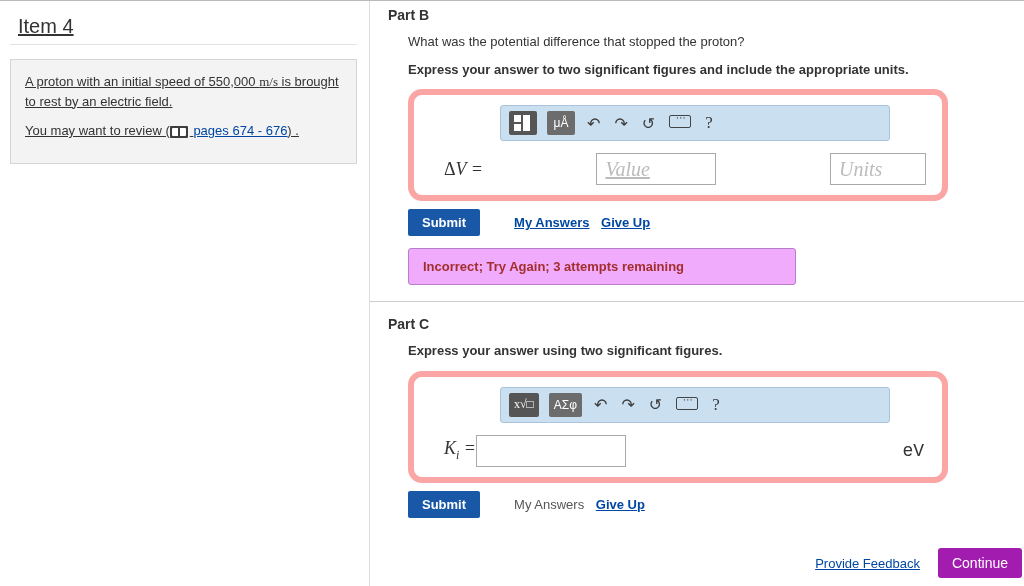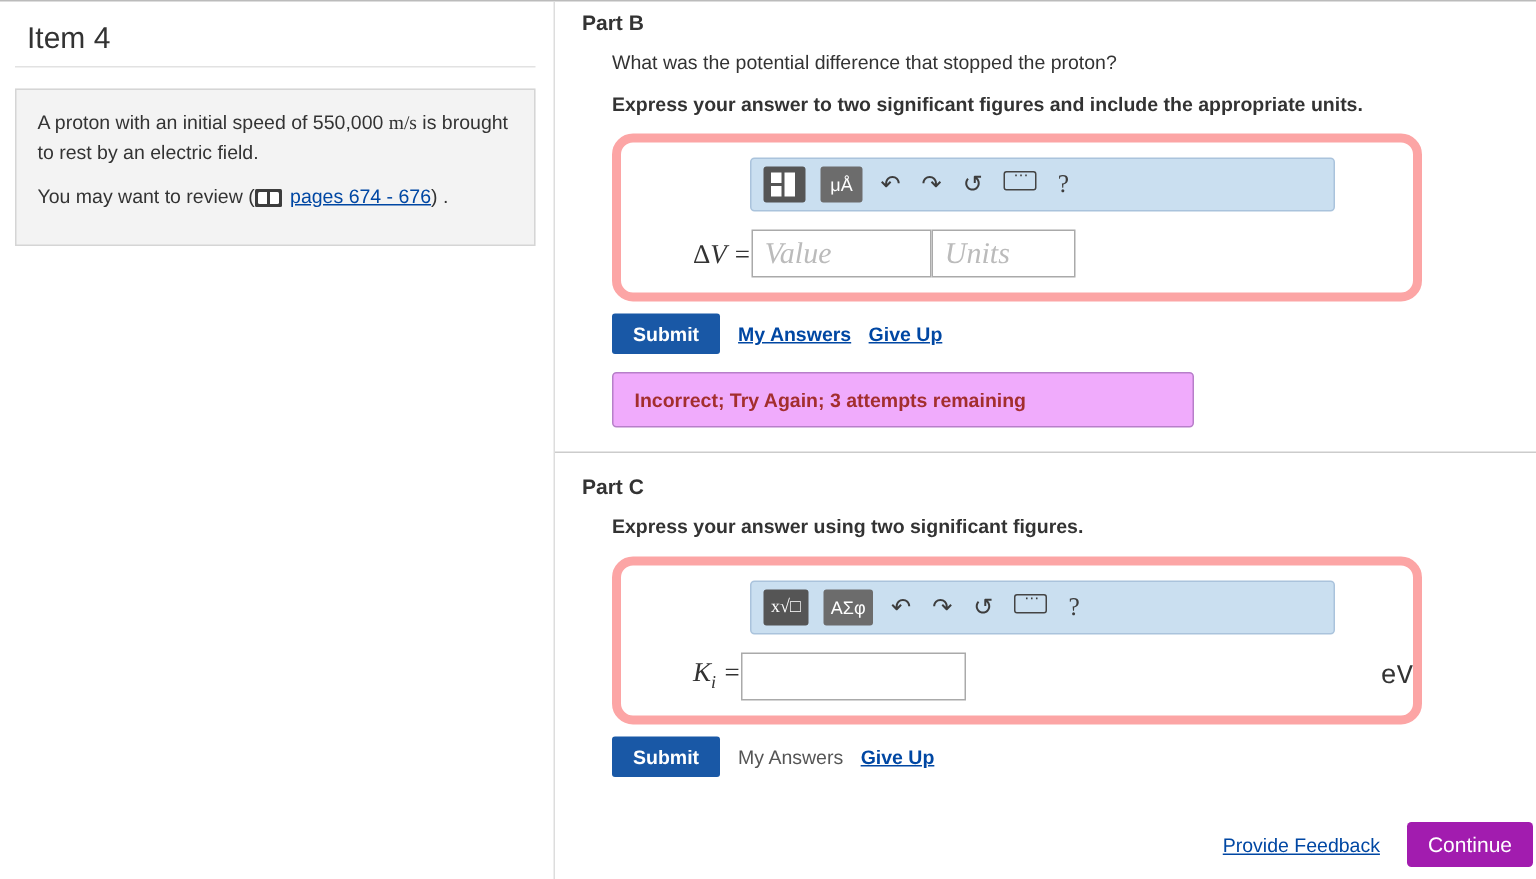--- a/index.html
+++ b/index.html
@@ -1,18 +1,18 @@
 <!DOCTYPE html>
 <html><head>
 <meta charset="utf-8">
 <style>
 * { box-sizing: border-box; margin: 0; padding: 0; }
 body { font-family: Arial, Helvetica, sans-serif; font-size: 13px; color: #333; background: #fff; }
 .container { display: flex; width: 1024px; height: 586px; border-top: 1px solid #bbb; }
-.left-panel { width: 370px; padding: 8px 12px 12px 10px; border-right: 1px solid #ddd; }
+.left-panel { width: 370px; padding: 8px 12px 12px 10px; border-right: 1px solid #ddd; text-decoration: underline; }
 .item-title { font-size: 20px; font-weight: normal; color: #333; padding: 6px 8px; border-bottom: 1px solid #e2e2e2; margin-bottom: 14px; }
 .problem-box { background: #f3f3f3; border: 1px solid #d5d5d5; padding: 12px 14px; font-size: 13px; line-height: 1.5; color: #333; }
 .problem-box p { margin-bottom: 10px; }
 .fraction-unit { font-family: "Times New Roman", serif; }
 .link { color: #0047a3; text-decoration: underline; cursor: pointer; }
 .book-icon { display: inline-block; width: 18px; height: 12px; background: #3d3d3d; border-radius: 1px; position: relative; vertical-align: middle; margin-right: 2px; }
 .book-icon::before { content: ""; position: absolute; left: 2px; top: 2px; width: 6px; height: 8px; background: #fff; border-radius: 1px 0 0 1px; }
 .book-icon::after { content: ""; position: absolute; right: 2px; top: 2px; width: 6px; height: 8px; background: #fff; border-radius: 0 1px 1px 0; }
 .right-panel { flex: 1; padding: 6px 18px 10px 18px; position: relative; overflow: hidden; }
 .part-heading { font-size: 14px; font-weight: bold; color: #333; margin-bottom: 10px; }
@@ -21,29 +21,29 @@
 .part-block p { margin-bottom: 10px; font-size: 13px; line-height: 1.4; }
 .part-block strong { font-weight: bold; }
 .answer-box { border: 6px solid #fca5a5; border-radius: 14px; padding: 10px 16px 10px 16px; width: 540px; margin-bottom: 6px; }
 .toolbar { background: #cadff0; border: 1px solid #aac3dc; border-radius: 3px; padding: 5px 8px; display: flex; align-items: center; gap: 10px; width: 390px; margin-left: 70px; margin-bottom: 12px; }
 .tool-btn { background: #555; color: #fff; border-radius: 2px; padding: 3px 5px; font-size: 12px; cursor: pointer; display: inline-flex; align-items: center; justify-content: center; min-width: 28px; height: 24px; }
 .tool-btn.light { background: #6c6c6c; }
 .tool-icon { color: #3d3d3d; font-size: 16px; cursor: pointer; padding: 0 2px; }
 .tool-icon.q { font-family: serif; font-size: 17px; }
 .kbd-icon { display: inline-block; width: 22px; height: 13px; border: 1px solid #444; border-radius: 2px; position: relative; }
 .kbd-icon::after { content: "⋯"; position: absolute; left: 0; right: 0; top: -4px; text-align: center; font-size: 10px; letter-spacing: -1px; }
-.answer-line { display: flex; align-items: center; gap: 0; margin-left: 32px; }
+.answer-line { display: flex; align-items: center; gap: 0; margin-left: 14px; justify-content: space-between; }
 .variable { font-family: "Times New Roman", serif; font-style: italic; font-size: 18px; }
 .variable .sym { font-style: normal; }
 .field { border: 1px solid #aaa; height: 32px; padding: 0 8px; font-family: "Times New Roman", serif; font-size: 20px; color: #bbb; font-style: italic; display: flex; align-items: center; background: #fff; }
-.field.value { width: 120px; }
+.field.value { width: 120px; text-decoration: underline; }
 .field.units { width: 96px; }
 .field.plain { width: 150px; color: #333; font-style: normal; }
 .unit-suffix { font-family: Liberation Mono, monospace; font-size: 18px; margin-left: auto; padding-right: 10px; }
-.submit-row { display: flex; align-items: center; gap: 12px; margin-top: 8px; }
+.submit-row { display: flex; align-items: center; gap: 34px; margin-top: 8px; }
 .submit-btn { background: #1958a6; color: #fff; border: none; border-radius: 2px; padding: 6px 14px; font-size: 13px; font-weight: bold; cursor: pointer; }
 .submit-links { font-size: 13px; font-weight: bold; }
 .submit-links .link { margin-right: 8px; }
 .feedback { border: 1px solid #b77fc9; background: #f0abfc; border-radius: 3px; padding: 10px 14px; font-size: 13px; font-weight: bold; color: #a32e2e; margin-top: 12px; width: 388px; margin-left: 0; }
 .divider { border: none; border-top: 1px solid #ccc; margin-left: -18px; margin-right: -18px; }
 .footer { position: absolute; bottom: 8px; right: 2px; display: flex; align-items: center; gap: 18px; }
 .continue-btn { background: #a21caf; color: #fff; border: none; border-radius: 3px; padding: 7px 14px; font-size: 14px; cursor: pointer; }
 .template-icon { display: inline-flex; gap: 0; }
 .template-icon .sq { width: 7px; height: 7px; background: #fff; display: inline-block; }
 .template-icon .col { display: inline-flex; flex-direction: column; gap: 2px; margin-right: 2px; }

